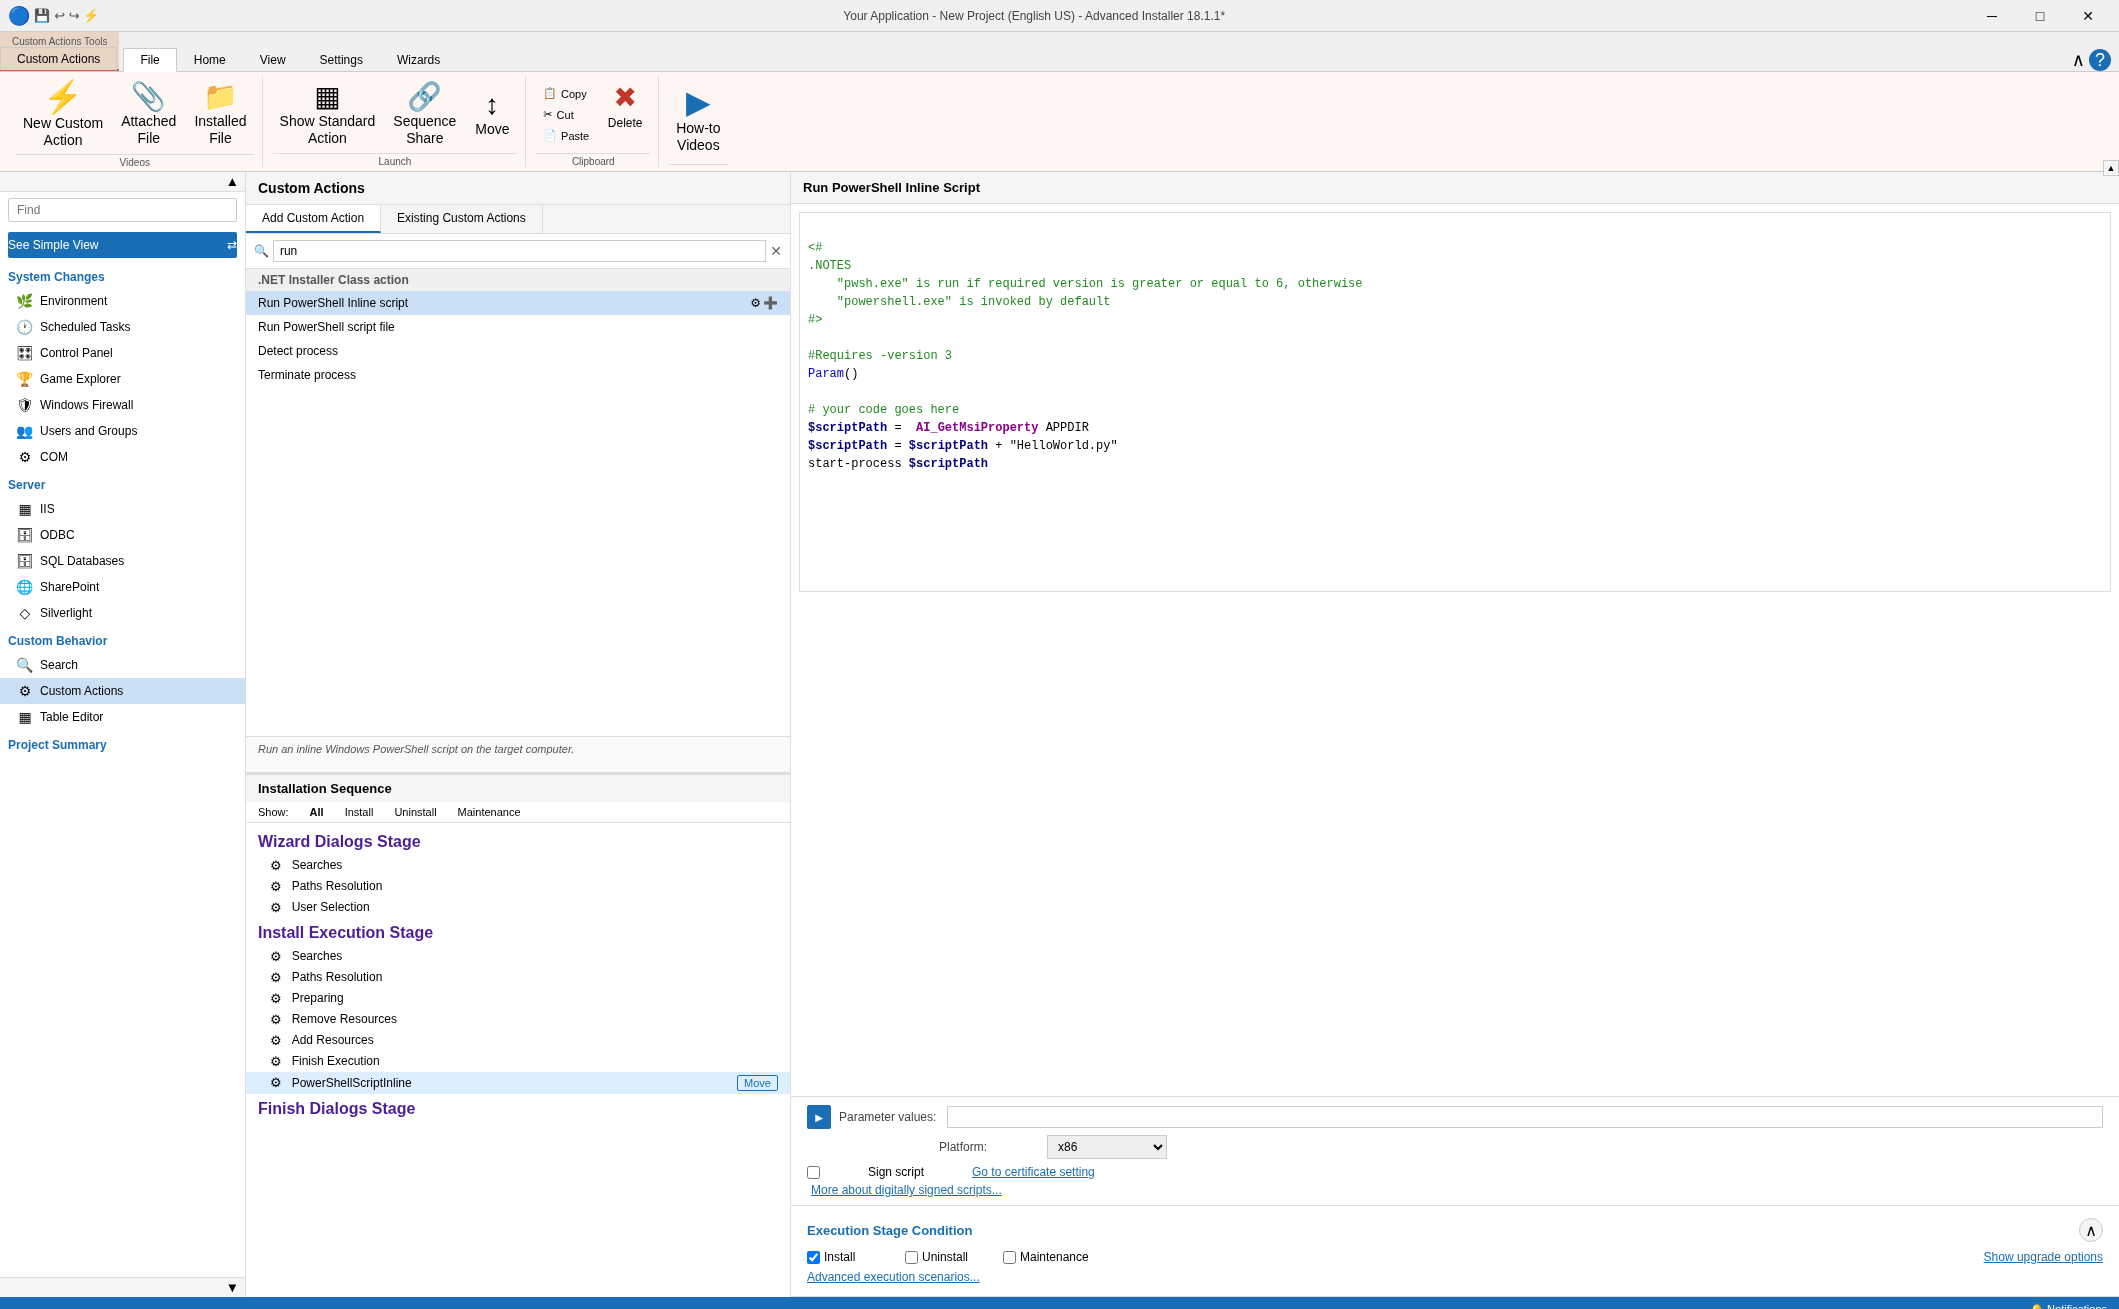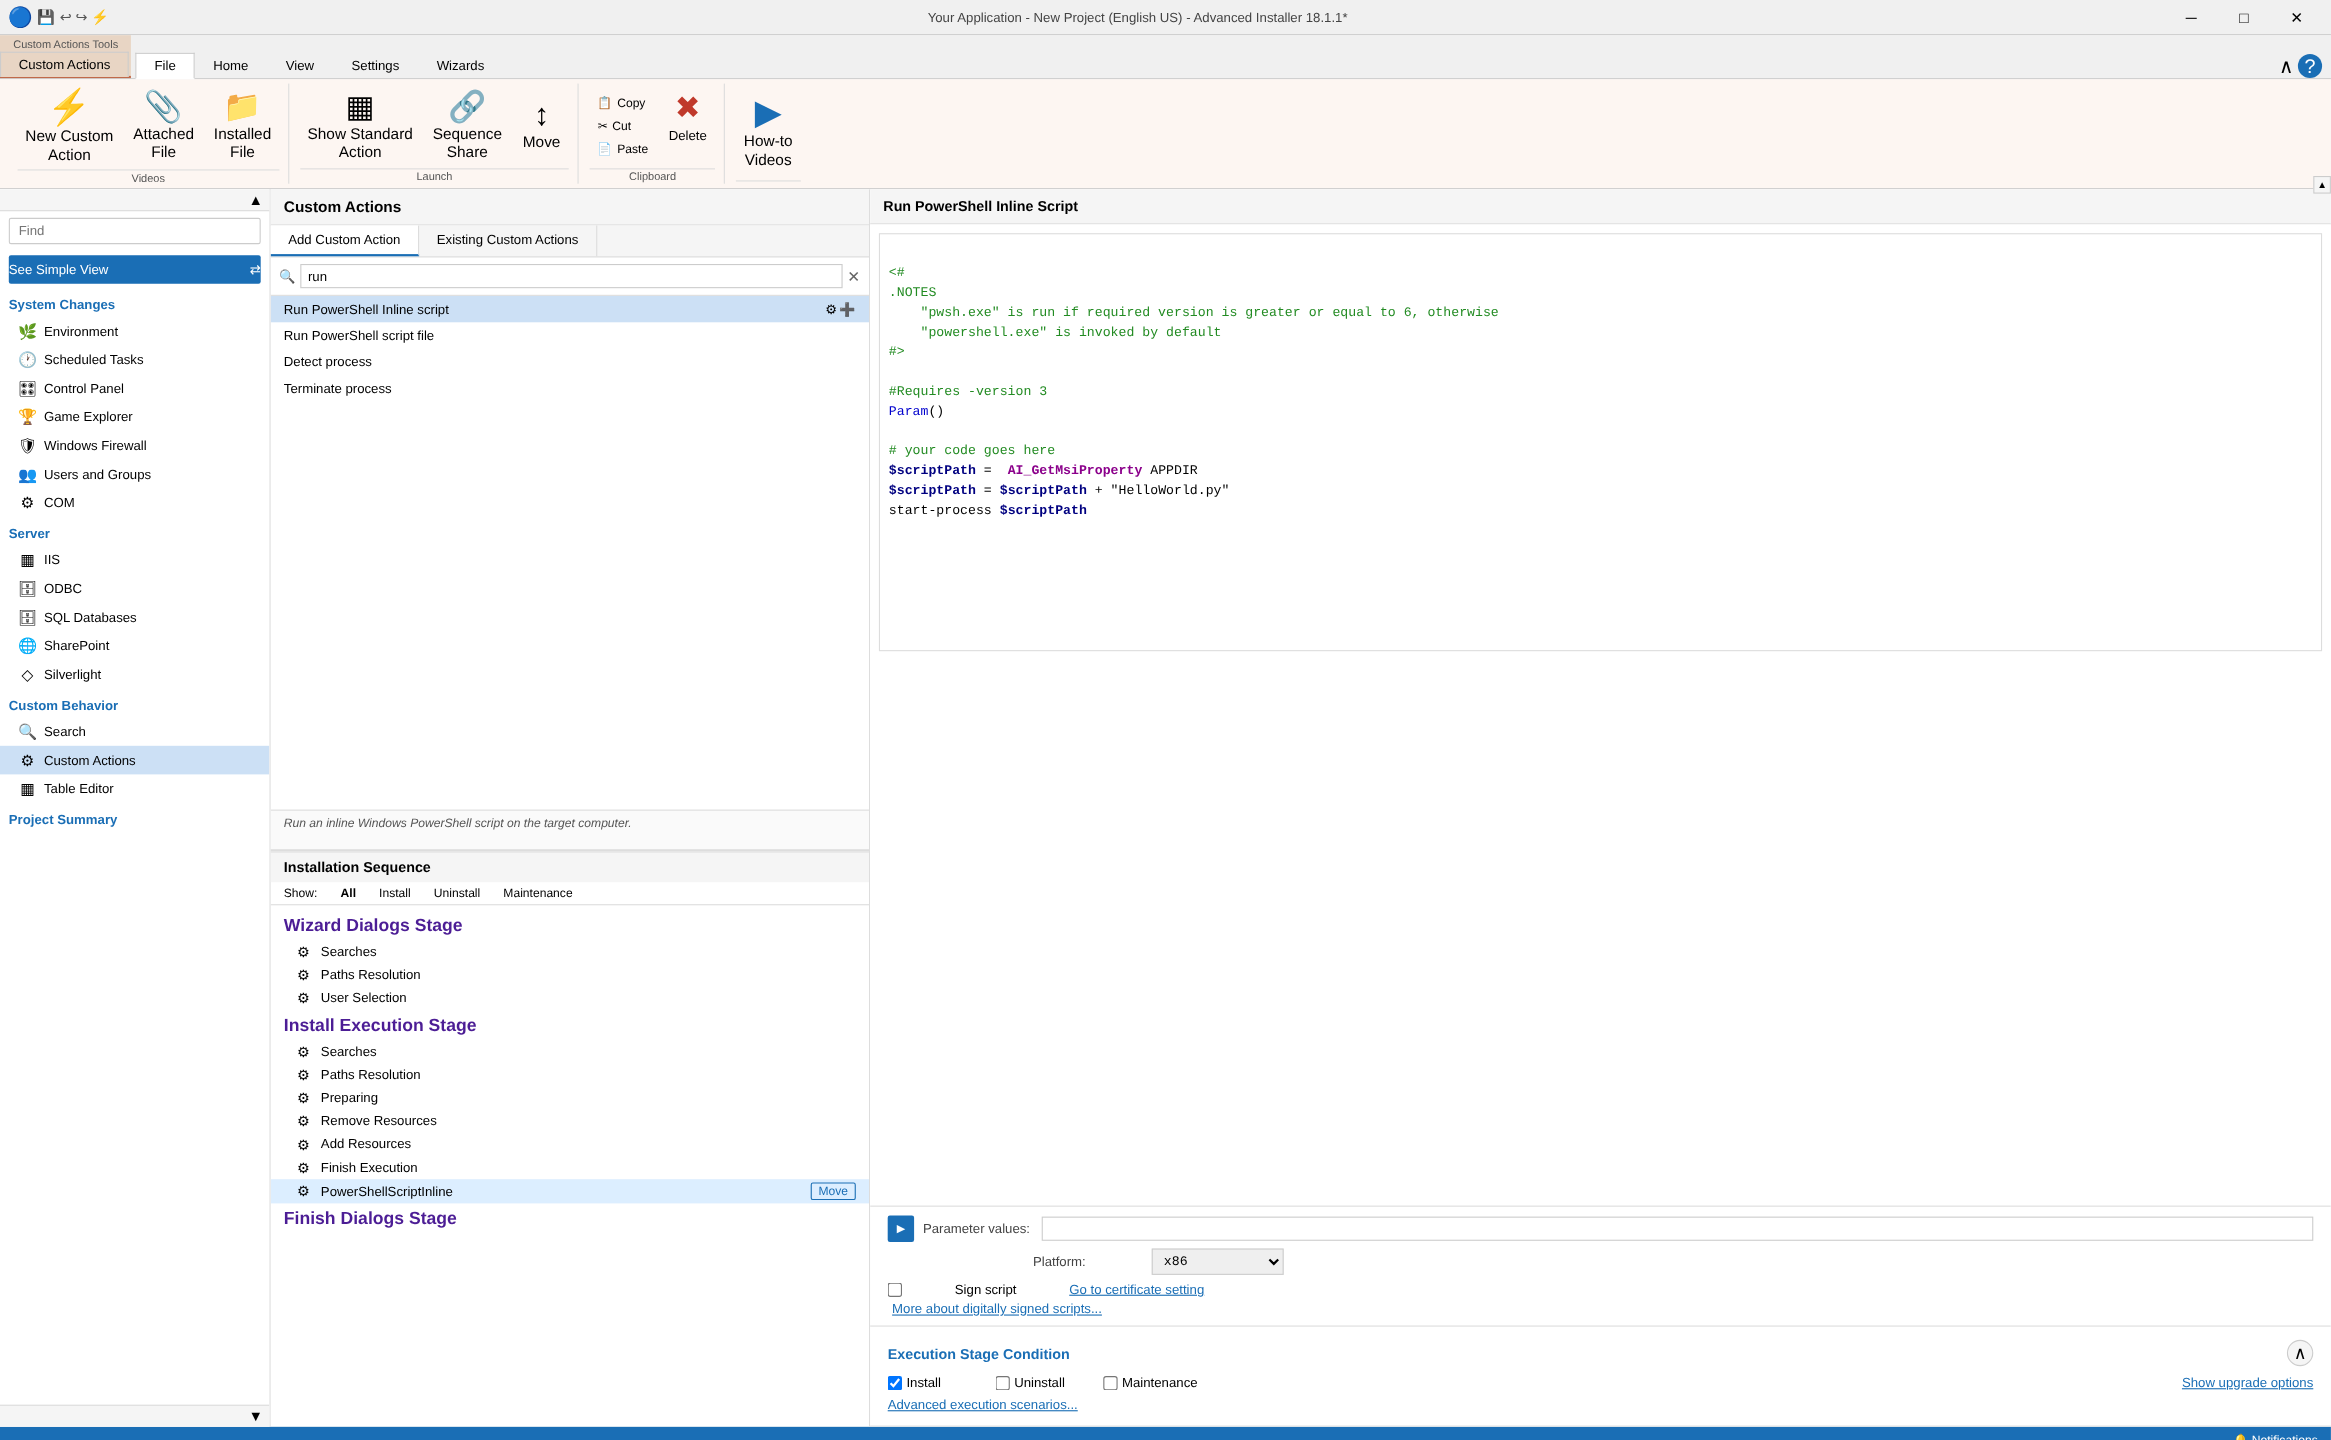--- a/index.html
+++ b/index.html
@@ -79,21 +79,21 @@
     .code-comment { color: #228B22; }
     .code-keyword { color: #0000cd; }
     .code-variable { color: #000080; font-weight: bold; }
     .code-func { color: #8B008B; font-weight: bold; }
 
     
     .script-options { padding: 8px 16px; border-bottom: 1px solid #ddd; }
     .option-row { display: flex; align-items: center; gap: 8px; margin-bottom: 6px; }
     .option-label { min-width: 100px; font-size: 12px; color: #444; }
     .option-input { flex: 1; border: 1px solid #ccc; padding: 3px 6px; font-size: 12px; }
-    .option-select { border: 1px solid #ccc; padding: 3px 6px; font-size: 12px; min-width: 120px; font-family: Liberation Mono, monospace; }
+    .option-select { border: 1px solid #ccc; padding: 3px 6px; font-size: 12px; min-width: 120px; }
     .play-btn { width: 24px; height: 24px; background: #1a6eb5; border: none; border-radius: 2px; cursor: pointer; display: flex; align-items: center; justify-content: center; }
     .play-btn::after { content: '▶'; color: #fff; font-size: 10px; }
     .checkbox-row { display: flex; align-items: center; gap: 6px; font-size: 12px; }
     .cert-link { color: #1a6eb5; cursor: pointer; font-size: 12px; text-decoration: underline; }
     .more-link { color: #1a6eb5; cursor: pointer; font-size: 12px; text-decoration: underline; padding-left: 4px; }
 
     
     .exec-condition { padding: 12px 16px; border-bottom: 1px solid #ddd; }
     .exec-condition-header { display: flex; align-items: center; justify-content: space-between; margin-bottom: 8px; }
     .exec-condition-title { font-size: 13px; font-weight: bold; color: #1a6eb5; }
@@ -331,20 +331,21 @@
         <div class="ca-tabs">
           <div class="ca-tab active">Add Custom Action</div>
           <div class="ca-tab">Existing Custom Actions</div>
         </div>
         <div class="ca-search-bar">
           <span>🔍</span>
           <input type="text" value="run" style="flex: 1 1 0%; padding: 3px 6px; border: 1px solid rgb(204, 204, 204); font-size: 12px;" placeholder="run">
           <span class="clear-btn">✕</span>
         </div>
         <div class="ca-list">
+          <div class="ca-list-item header">.NET Installer Class action</div>
           <div class="ca-list-item active">
             <span>Run PowerShell Inline script</span>
             <span class="item-icons">
               <span>⚙</span>
               <span>➕</span>
             </span>
           </div>
           <div class="ca-list-item">
             <span>Run PowerShell script file</span>
           </div>

